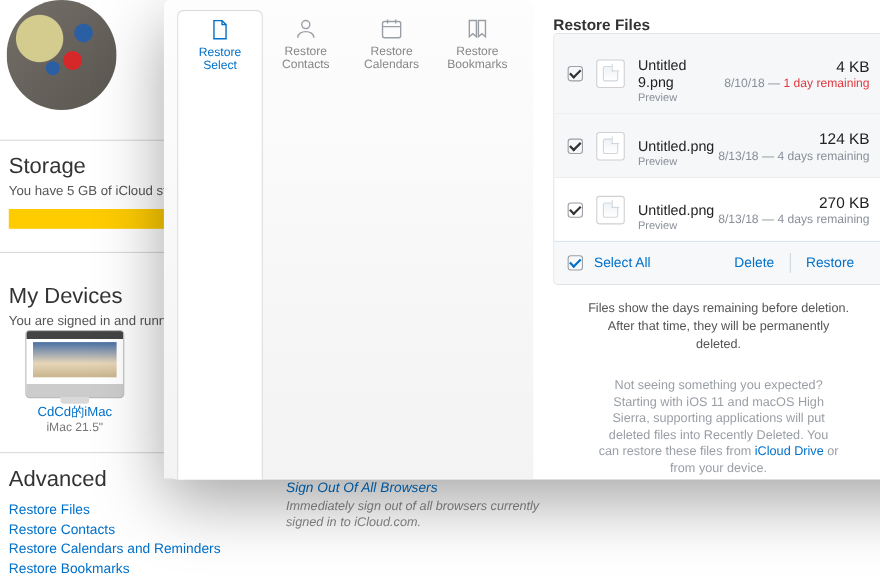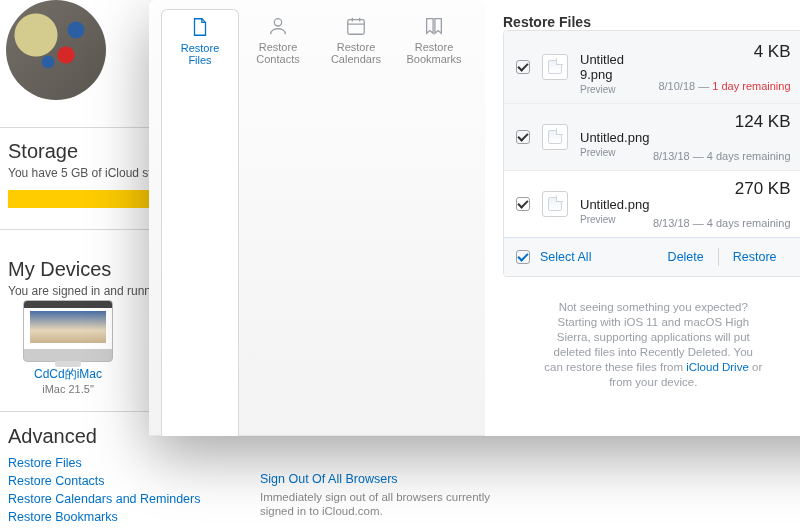--- a/index.html
+++ b/index.html
@@ -61,21 +61,21 @@
     content:""; position:absolute; left:35%; right:35%; bottom:-6px; height:6px;
     background:#d9d9d9; border-radius:0 0 3px 3px;
   }
   .device-name { color:#0070c9; font-size:12px; }
   .device-model { color:#777; font-size:11px; }
 
   .advanced { position:absolute; left:8px; top:425px; width: 780px; }
   .adv-links { margin-top: 6px; }
   .adv-links div { color:#0070c9; font-size:12.5px; line-height:18px; cursor:pointer; }
 
-  .adv-col { position:absolute; top:472px; width:240px; }
+  .adv-col { position:absolute; top:436px; width:240px;font-style:italic; }
   .adv-col .h { color:#0070c9; font-size:12.5px; margin-bottom:4px; }
   .adv-col .d { color:#888; font-size:11.5px; line-height:14px; }
   .col-b { left:260px; }
   .col-c { left:520px; width:270px; }
 
   
   .modal {
     position:absolute; left:149px; top:0; width:766px; height:436px;
     background:#fff; border-radius:14px; box-shadow: 0 20px 60px rgba(0,0,0,0.35);
     display:flex; flex-direction:row;
@@ -123,22 +123,22 @@
     background:linear-gradient(180deg,#eef3f8,#fff);
   }
   .thumb::after{
     content:""; position:absolute; right:4px; top:3px; width:6px; height:6px;
     background:#fff; border-left:1px solid #cfd6dd; border-bottom:1px solid #cfd6dd;
   }
   .meta { flex:1; min-width:0;margin-top:13px; }
   .fname { font-size:13px; color:#222; }
   .fapp { font-size:10px; color:#8a8f98; margin-top:2px;}
   .right { text-align:right; }
-  .fsize { font-size:17px; color:#222; }
-  .fdate { font-size:11px; color:#8a8f98; margin-top:18px; }
+  .fsize { font-size:14px; color:#222; }
+  .fdate { font-size:11px; color:#8a8f98; margin-top:2px; }
   .fdate .warn { color:#e0383e; }
 
   .toolbar {
     display:flex; align-items:center; padding:8px 12px; background:#f6f8fa;
   }
   .toolbar .chk.on::after{ border-color:#0070c9; }
   .sel-all { color:#0070c9; font-size:12.5px; margin-left:10px; cursor:pointer;}
   .spacer { flex:1; }
   .tb-btn {
     color:#0070c9; font-size:12.5px; padding:4px 14px; cursor:pointer;
@@ -207,21 +207,21 @@
 <div class="modal">
   <div class="tabs">
     <div class="tab active">
       <span class="ico">
         <svg width="22" height="22" viewBox="0 0 24 24" fill="none">
             <path class="stroke-b" stroke-width="1.4" d="M6 3h8l4 4v14H6z"></path>
             <path class="stroke-b" stroke-width="1.4" d="M14 3v4h4"></path>
           </svg>
       </span>
       <span class="lbl">Restore</span>
-      <span class="lbl">Files</span>
+      <span class="lbl">Select</span>
     </div>
     <div class="tab">
       <span class="ico">
         <svg width="22" height="22" viewBox="0 0 24 24" fill="none">
             <circle class="stroke-g" stroke-width="1.4" cx="12" cy="8" r="4"></circle>
             <path class="stroke-g" stroke-width="1.4" d="M4 21c0-4 4-6 8-6s8 2 8 6"></path>
           </svg>
       </span>
       <span class="lbl">Restore</span>
       <span class="lbl">Contacts</span>
@@ -290,20 +290,21 @@
       <div class="toolbar">
         <div class="chk on"></div>
         <div class="sel-all">Select All</div>
         <div class="spacer"></div>
         <div class="tb-btn">Delete</div>
         <div class="tb-sep"></div>
         <div class="tb-btn">Restore</div>
       </div>
     </div>
 
+    <div class="foot-note">Files show the days remaining before deletion. After that time, they will be permanently deleted.</div>
     <div class="foot-note2">
       <span>Not seeing something you expected? Starting with iOS 11 and macOS High Sierra, supporting applications will put deleted files into Recently Deleted. You can restore these files from </span><span class="lk">iCloud Drive</span><span> or from your device.</span>
     </div>
   </div>
 
   <div class="done-row">
     <div class="done">Done</div>
   </div>
 </div>
 

